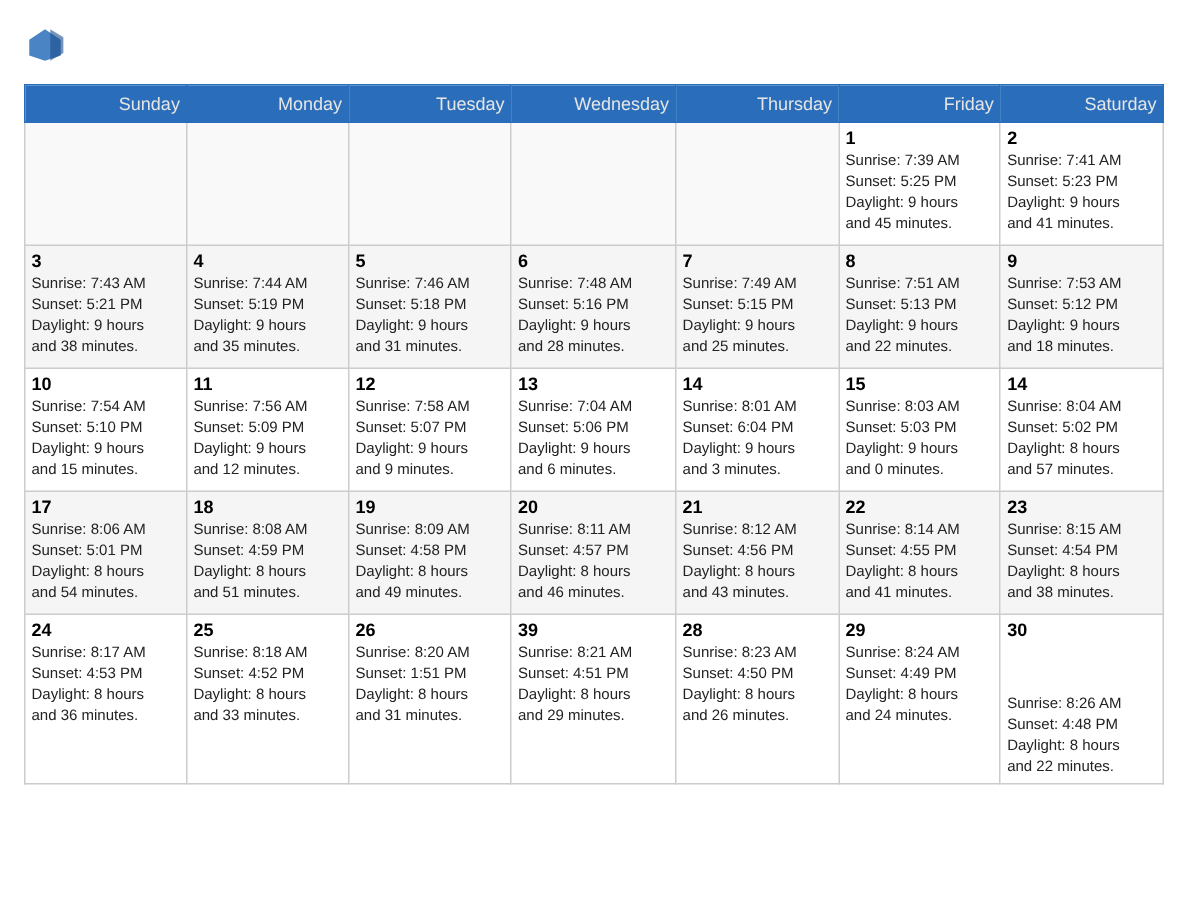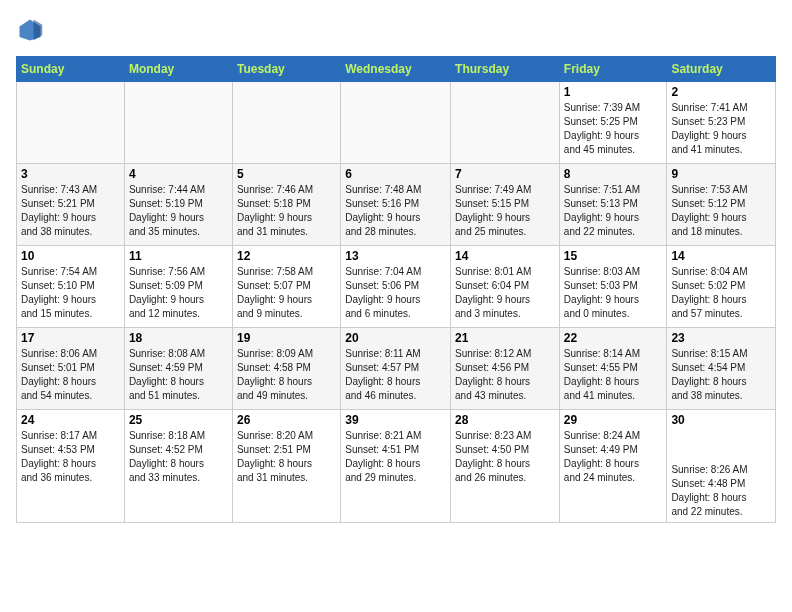--- a/index.html
+++ b/index.html
@@ -50,25 +50,25 @@
       font-size: 13px;
       color: #444;
     }
     .calendar {
       width: 100%;
       border-collapse: collapse;
       font-size: 11px;
     }
     .calendar th {
       background: #2a6ebb;
-      color: #bef264;
+      color: #e5e5e5;
       padding: 5px 4px;
-      text-align: left;
+      text-align: right;
       font-size: 12px;
-      font-weight: bold;
+      font-weight: normal;
       border: 1px solid #2a6ebb;
     }
     .calendar td {
       border: 1px solid #ccc;
       vertical-align: top;
       padding: 3px 4px;
       width: 113px;
       min-height: 70px;
       height: 82px;
       background: #fff;
@@ -313,21 +313,21 @@
           <td>
             <span class="day-num">25</span>
             <div class="day-info" style="white-space: pre-line;">Sunrise: 8:18 AM
 Sunset: 4:52 PM
 Daylight: 8 hours
 and 33 minutes.</div>
           </td>
           <td>
             <span class="day-num">26</span>
             <div class="day-info" style="white-space: pre-line;">Sunrise: 8:20 AM
-Sunset: 2:51 PM
+Sunset: 1:51 PM
 Daylight: 8 hours
 and 31 minutes.</div>
           </td>
           <td>
             <span class="day-num">39</span>
             <div class="day-info" style="white-space: pre-line;">Sunrise: 8:21 AM
 Sunset: 4:51 PM
 Daylight: 8 hours
 and 29 minutes.</div>
           </td>

